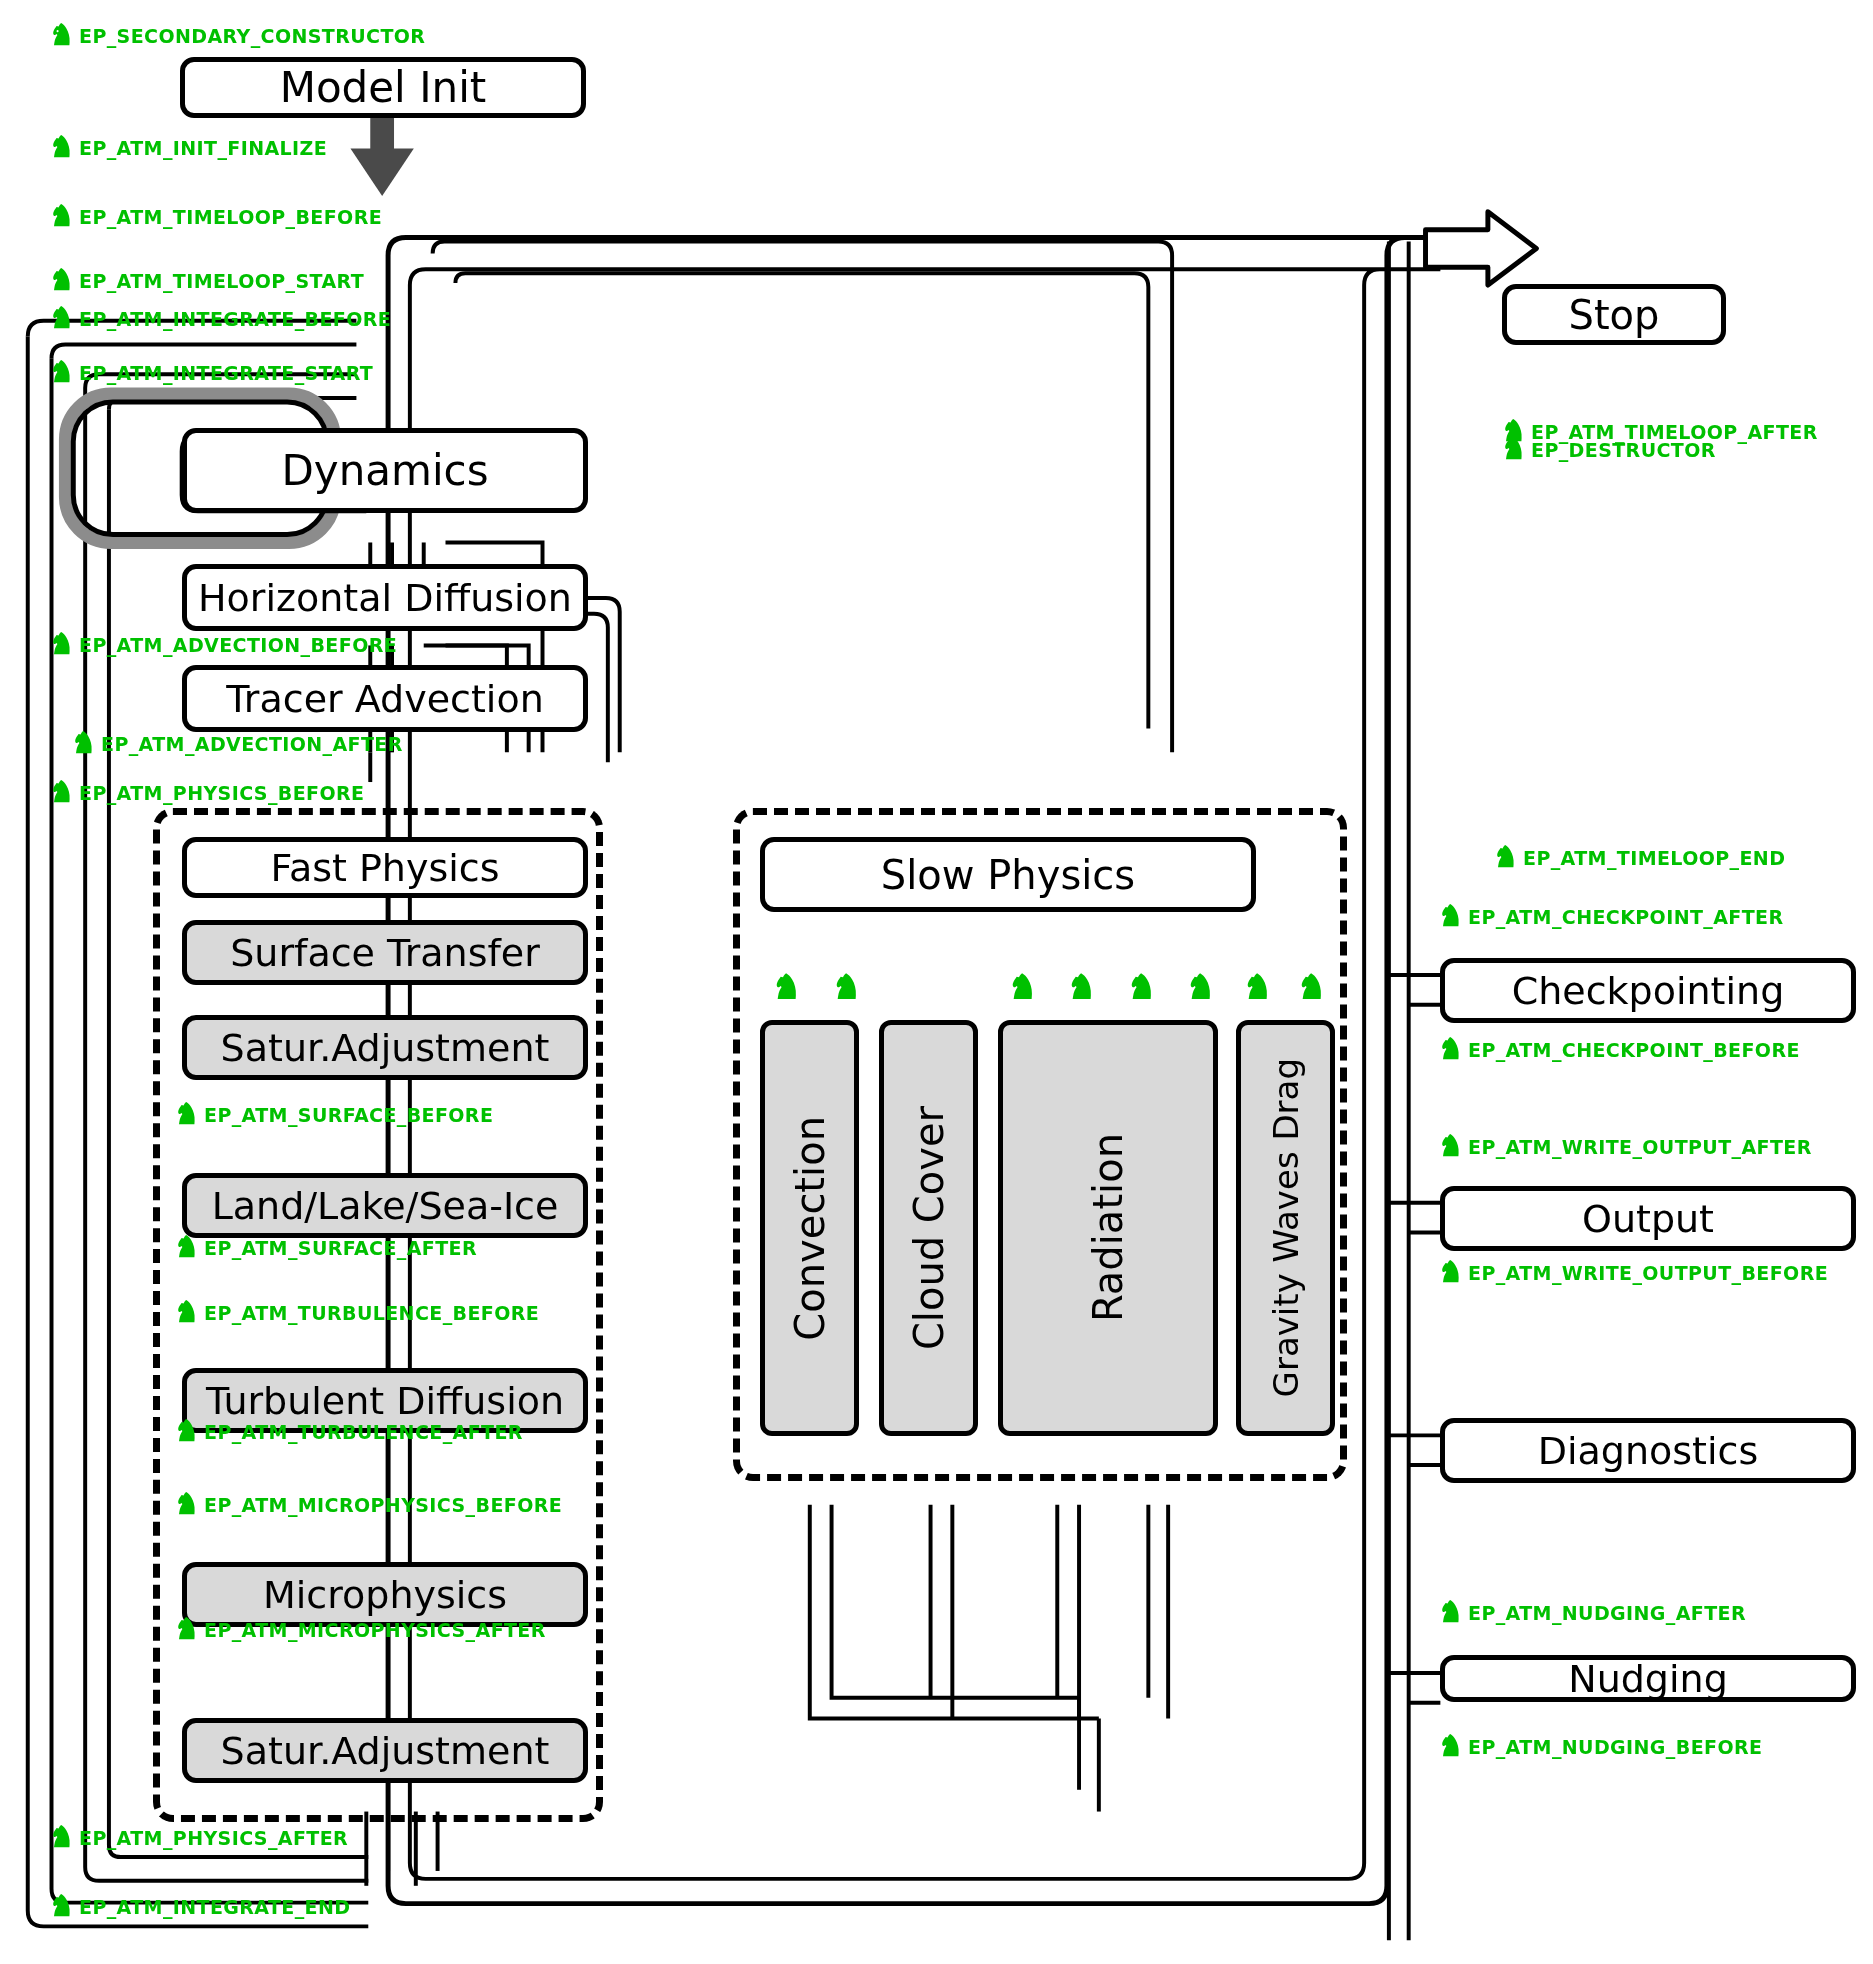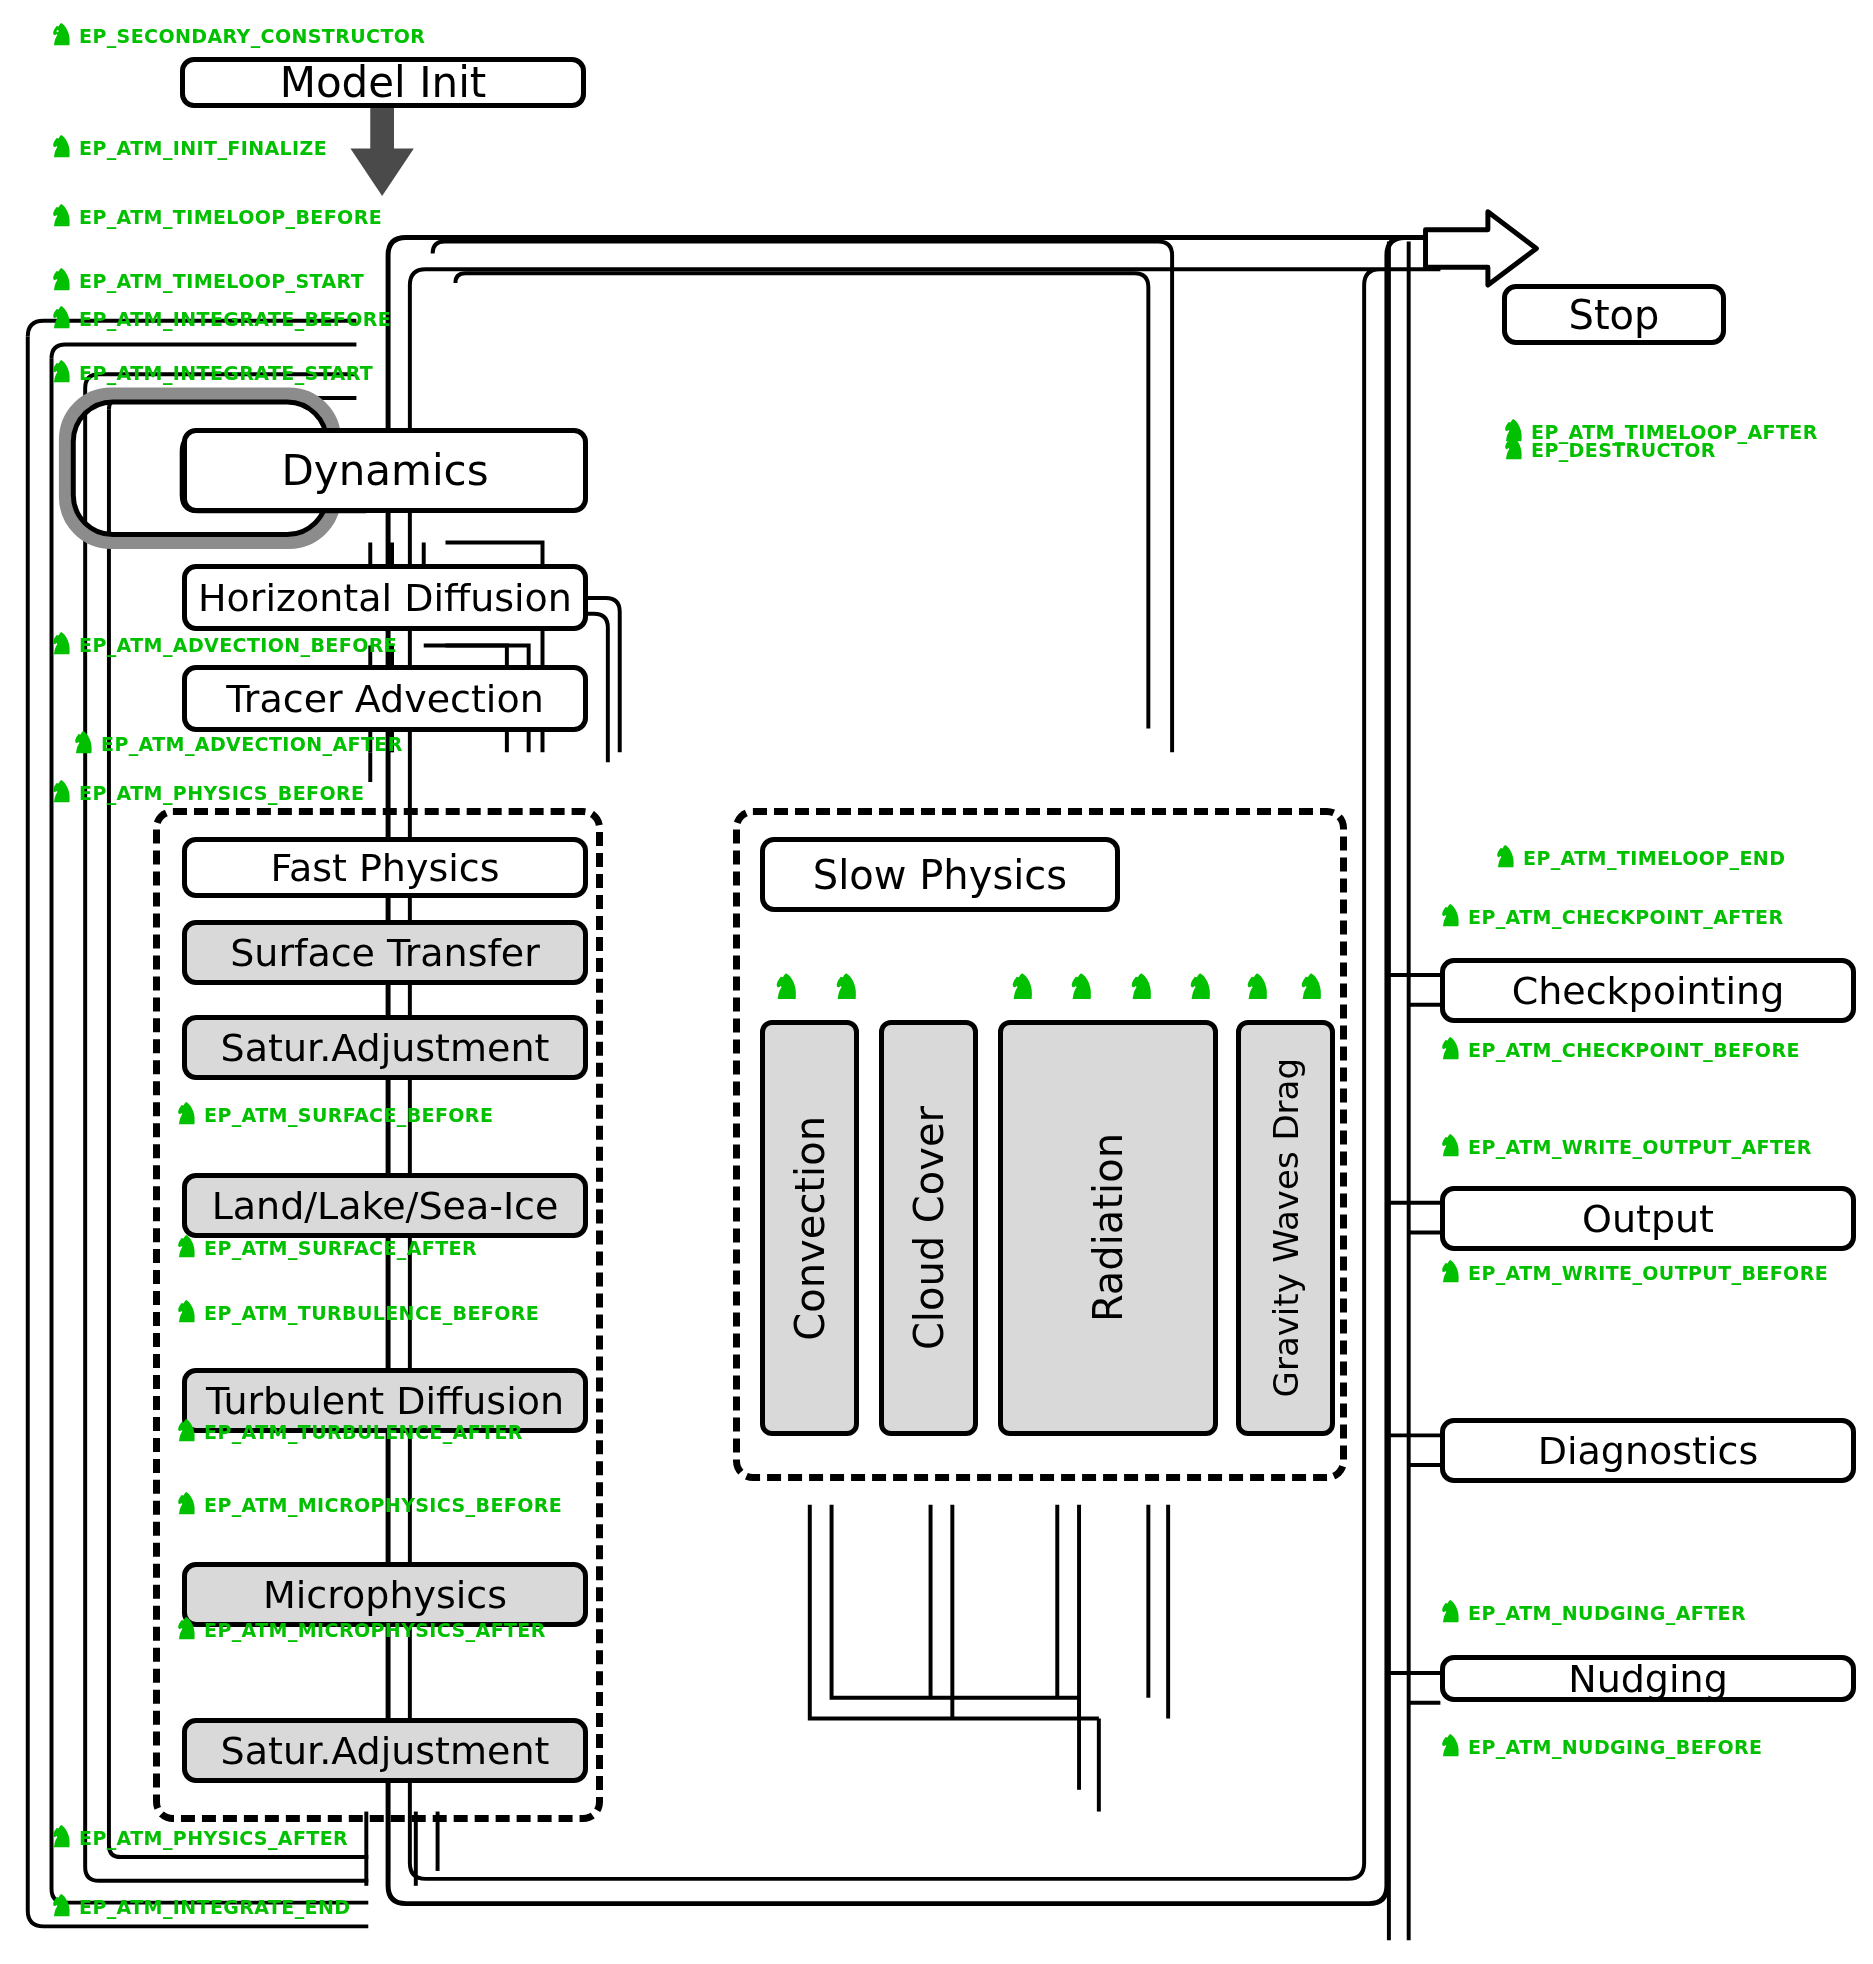--- a/index.html
+++ b/index.html
@@ -133,21 +133,21 @@
       <path d="M 1403 1690 L 1455 1690"></path>
       <path d="M 1423 1720 L 1455 1720"></path>
     </g>
 
   </svg>
 
   <div class="dashgroup" style="left:153px;top:808px;width:450px;height:1014px;"></div>
 
   <div class="dashgroup" style="left:733px;top:808px;width:614px;height:673px;"></div>
 
-  <div class="box" style="left:180px;top:57px;width:406px;height:51px;">
+  <div class="box" style="left:180px;top:57px;width:406px;height:61px;">
     <span class="lbl" style="font-size:42px;">Model Init</span>
   </div>
 
   <div class="box" style="left:1502px;top:284px;width:224px;height:61px;">
     <span class="lbl" style="font-size:40px;">Stop</span>
   </div>
 
   <div class="box" style="left:182px;top:428px;width:406px;height:85px;">
     <span class="lbl" style="font-size:42px;">Dynamics</span>
   </div>
@@ -181,21 +181,21 @@
   </div>
 
   <div class="box grey" style="left:182px;top:1368px;width:406px;height:65px;">
     <span class="lbl" style="font-size:38px;">Turbulent Diffusion</span>
   </div>
 
   <div class="box grey" style="left:182px;top:1718px;width:406px;height:65px;">
     <span class="lbl" style="font-size:38px;">Satur.Adjustment</span>
   </div>
 
-  <div class="box" style="left:760px;top:837px;width:360px;height:75px;">
+  <div class="box" style="left:760px;top:837px;width:496px;height:75px;">
     <span class="lbl" style="font-size:40px;">Slow Physics</span>
   </div>
 
   <div class="vbox" style="left:760px;top:1020px;width:99px;height:416px;">
     <span class="lbl">Convection</span>
   </div>
 
   <div class="vbox" style="left:879px;top:1020px;width:99px;height:416px;">
     <span class="lbl">Cloud Cover</span>
   </div>

